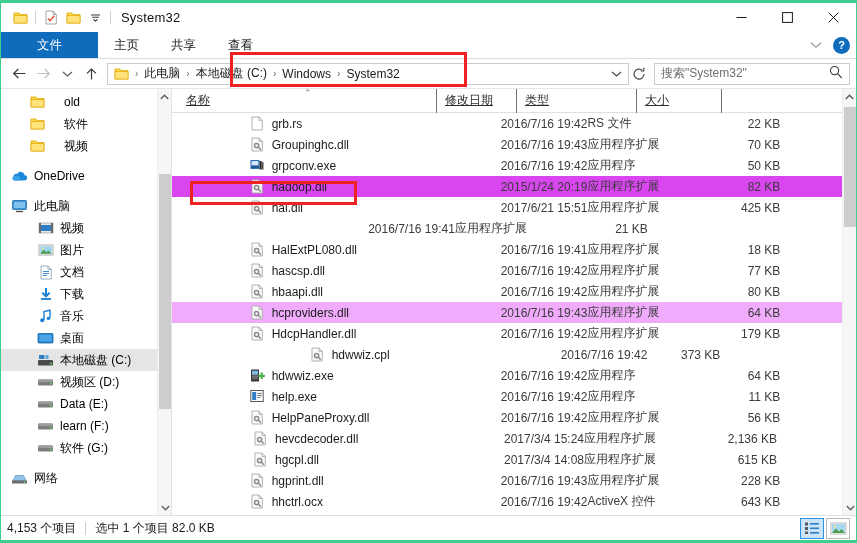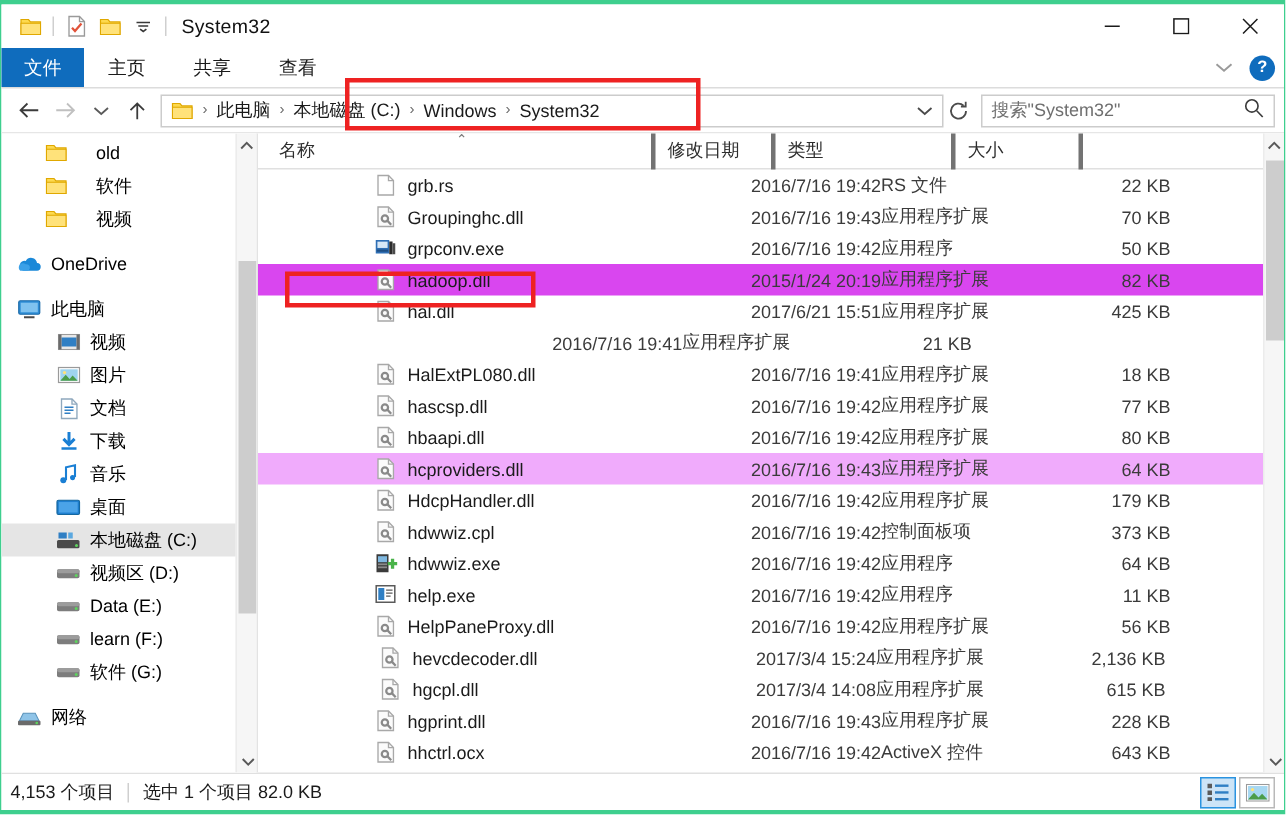--- a/index.html
+++ b/index.html
@@ -45,21 +45,21 @@
   
   .ribbon {
     height: 27px; display: flex; align-items: stretch;
     background: #ffffff; flex: 0 0 27px;
     border-bottom: 1px solid #dcdcdc; position: relative;
   }
   .tab {
     padding: 0 16px; display: flex; align-items: center;
     font-size: 12.5px; color: #1a1a1a;
   }
-  .tab.file { background: #0f6cbd; color: #fff; padding: 0 15px; }
+  .tab.file { background: #0f6cbd; color: #fff; padding: 0 36px; }
   .ribbon-right { margin-left: auto; display: flex; align-items: center; padding-right: 6px; gap: 6px; }
   .chev-collapse { width: 22px; height: 22px; display: flex; align-items: center; justify-content: center; }
   .help-btn {
     width: 17px; height: 17px; border-radius: 50%;
     background: #0f6cbd; color: #fff; font-size: 11px; font-weight: bold;
     display: flex; align-items: center; justify-content: center;
   }
 
   
   .addrbar {
@@ -132,22 +132,22 @@
 
   
   .filepane { flex: 1; display: flex; flex-direction: column; min-width: 0; position: relative; }
   .colheader {
     height: 24px; display: flex; align-items: center;
     border-bottom: 1px solid #e0e0e0; background: #fff;
     font-size: 12px; color: #2d2d2d; position: relative;
   }
   .col {
     height: 24px; display: flex; align-items: center;
-    padding: 0 8px; border-right: 3px solid #737373;
-    position: relative; white-space: nowrap;
+    padding: 0 8px; border-right: 1px solid #737373;
+    position: relative; white-space: nowrap; text-decoration: underline;
   }
   .col.name { flex: 0 0 265px; padding-left: 14px; }
   .col.date { flex: 0 0 80px; }
   .col.type { flex: 0 0 120px; }
   .col.size { flex: 0 0 85px; }
   .col-rest { flex: 1; height: 24px; }
   .sort-caret {
     position: absolute; left: 132px; top: -1px;
     color: #7a7a7a; font-size: 9px;
   }
@@ -693,21 +693,20 @@
             <div class="c-name">
               <span class="fi"><svg width="14" height="15" viewBox="0 0 14 15">
                   <path d="M2 1h7l3.3 3.3V14H2z" fill="#fbfbfb" stroke="#a8a8a8" stroke-width=".9"></path>
                   <path d="M9 1v3.4h3.3" fill="none" stroke="#a8a8a8" stroke-width=".9"></path>
                   <circle cx="6.6" cy="8.6" r="2.1" fill="none" stroke="#8a8a8a" stroke-width="1.5"></circle>
                   <path d="M8.2 10.1l2.6 2.7" stroke="#8a8a8a" stroke-width="1.5"></path>
                 </svg></span>
               <span>hdwwiz.cpl</span>
             </div>
             <div class="c-date">2016/7/16 19:42</div>
-            <div class="c-type">控制面板项</div>
             <div class="c-size">373 KB</div>
           </div>
           <div class="row">
             <div class="c-name">
               <span class="fi"><svg width="15" height="15" viewBox="0 0 15 15">
                   <rect x="1" y="1.5" width="8" height="12" fill="#3b3b3b"></rect>
                   <rect x="2" y="2.8" width="6" height="4" fill="#7fb8e0"></rect>
                   <rect x="2" y="7.6" width="6" height="1.2" fill="#8a8a8a"></rect>
                   <rect x="2" y="9.6" width="6" height="1.2" fill="#8a8a8a"></rect>
                   <path d="M10.6 4.5h2.2v2.2h2.1v2.2h-2.1v2.2h-2.2V8.9H8.5V6.7h2.1z" fill="#49b349"></path>

